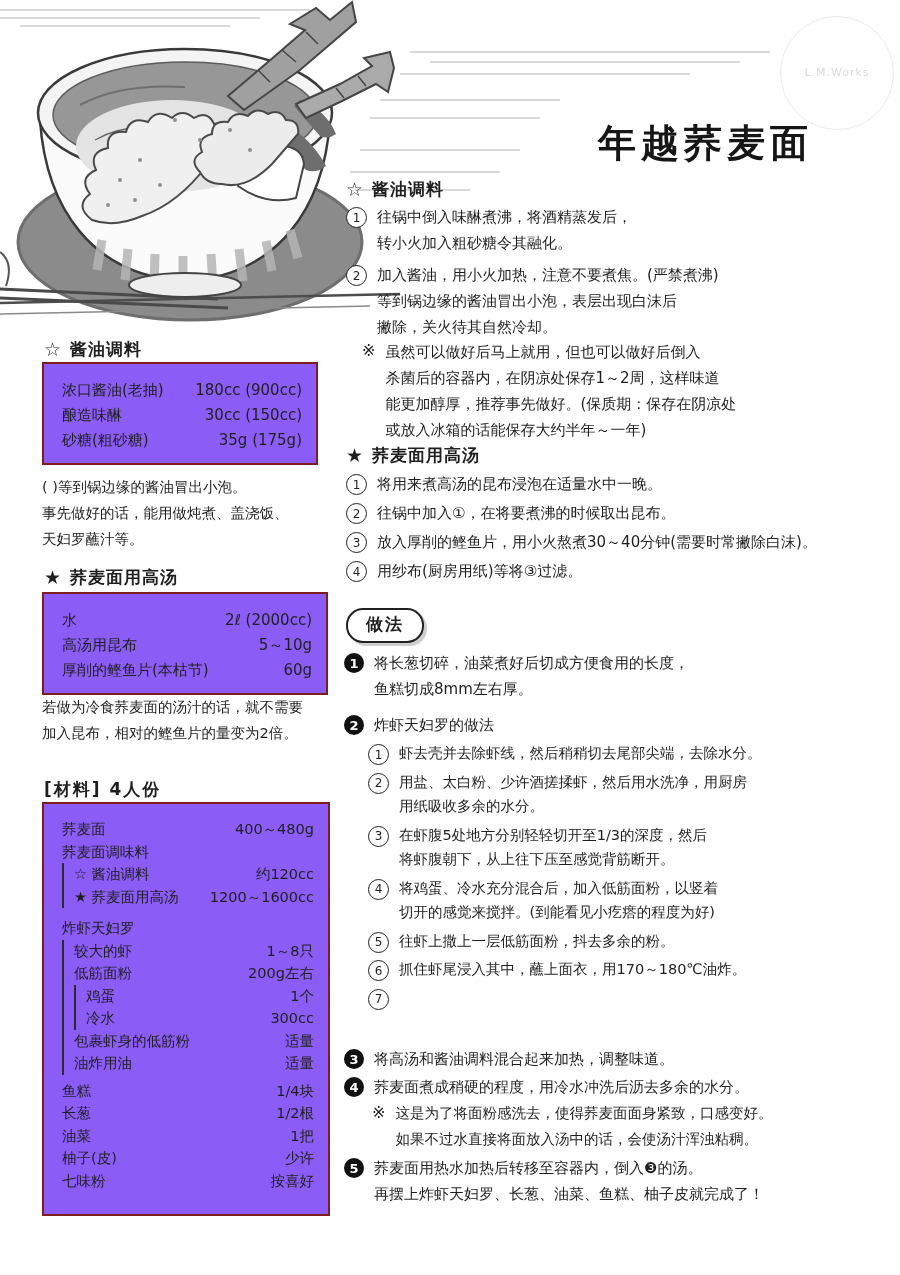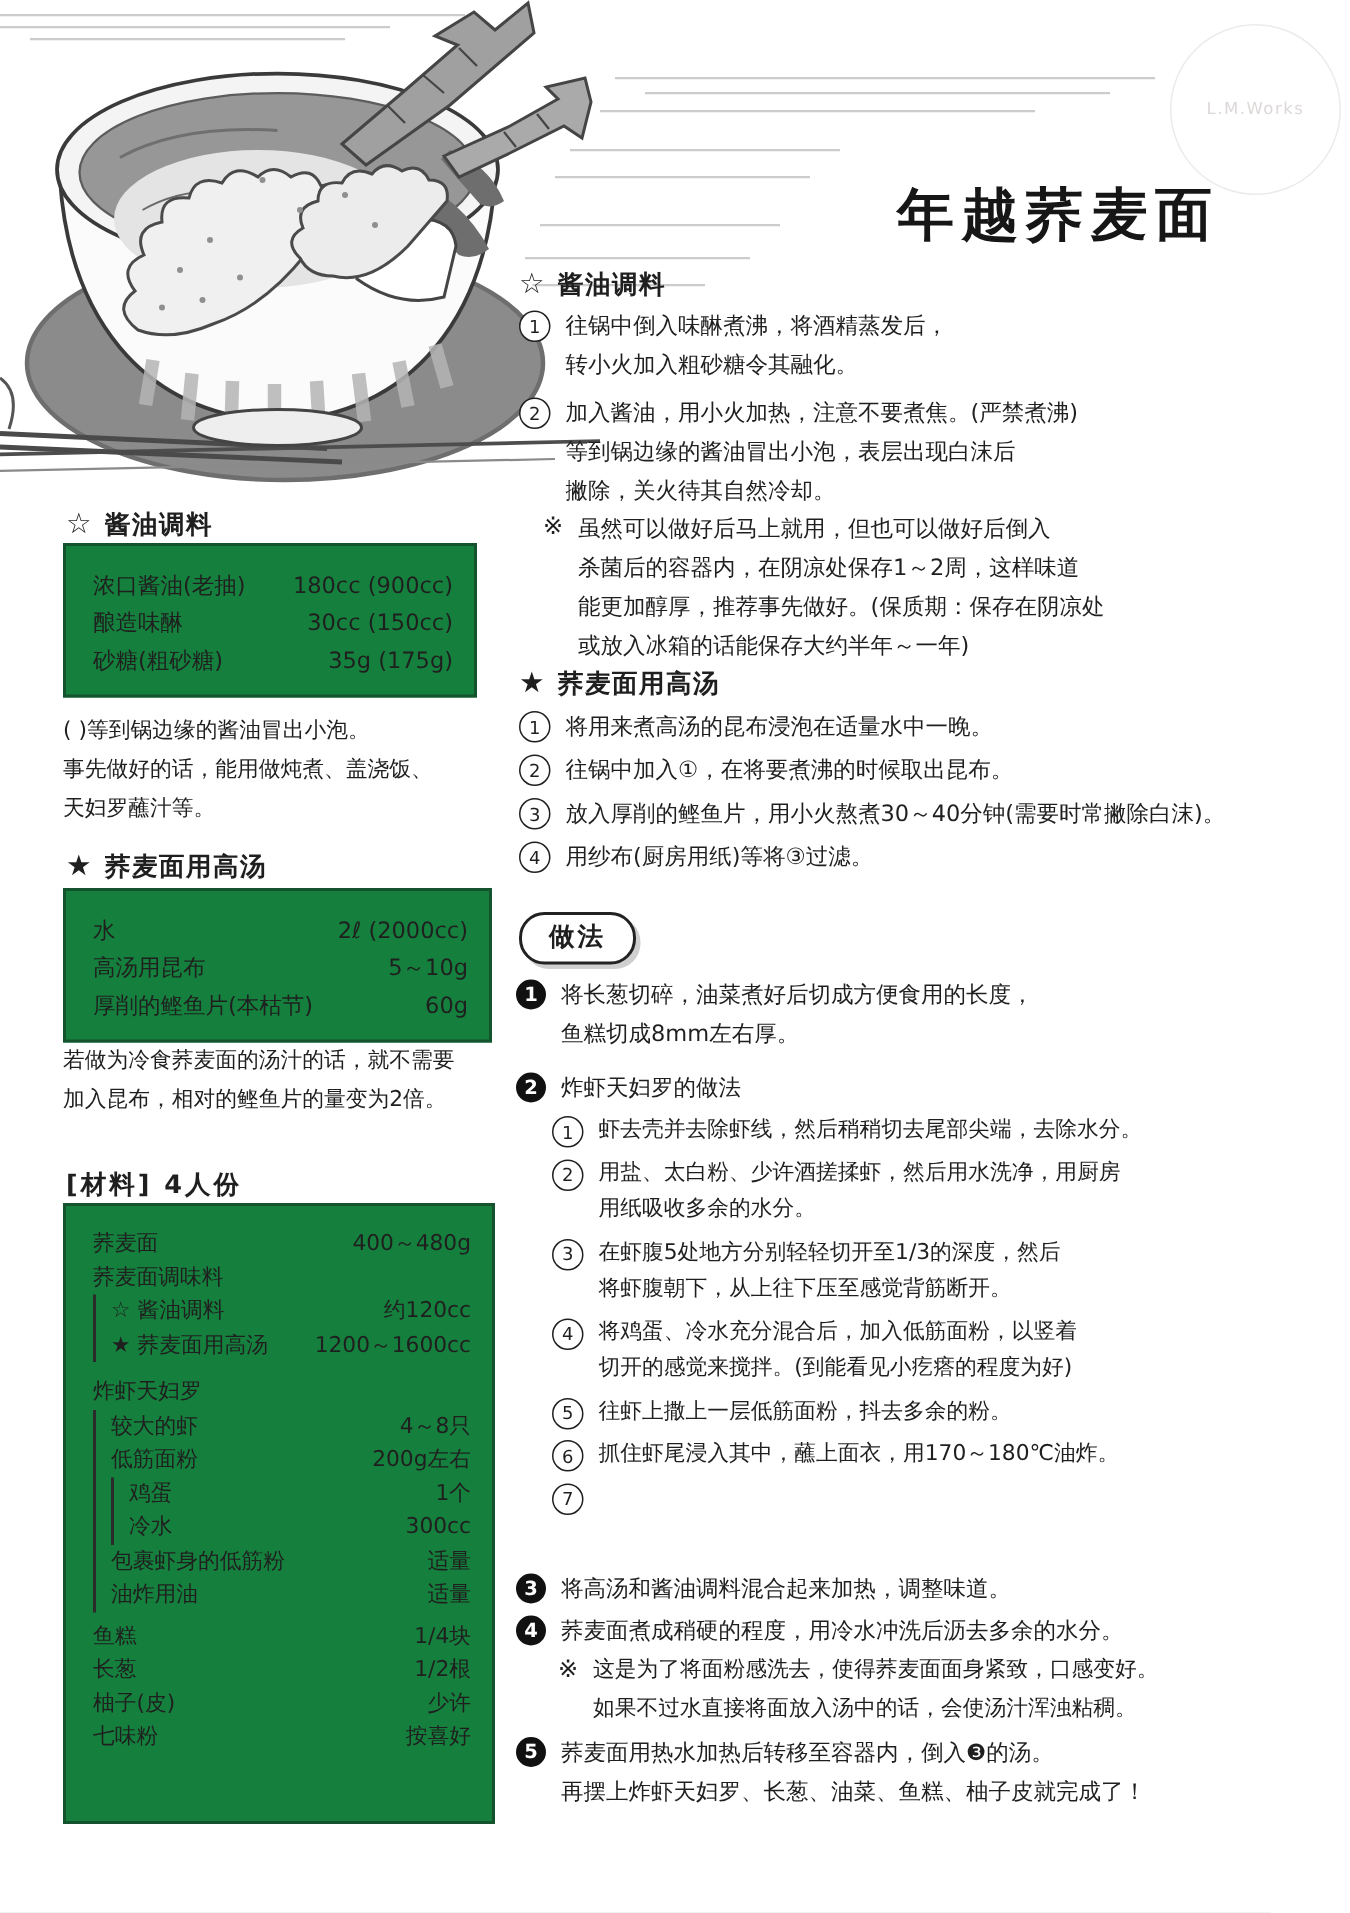--- a/index.html
+++ b/index.html
@@ -20,21 +20,21 @@
   }
   .numfill{
     flex:none;width:20px;height:20px;border-radius:50%;background:#111;color:#fff;
     display:inline-flex;align-items:center;justify-content:center;
     font-size:13px;font-weight:bold;margin-top:3px;
   }
   .notemark{flex:none;font-size:16px;margin-top:2px;}
   .subline{font-size:14.5px;line-height:24.5px;white-space:nowrap;}
   .substep{display:flex;gap:10px;margin-bottom:4px;}
   
-  .tbox{border:2px solid #14532d;padding:14px 14px 10px 18px;box-sizing:border-box;background:#15803d;}
+  .tbox{border:2px solid #7f1d1d;padding:14px 14px 10px 18px;box-sizing:border-box;background:#8b5cf6;}
   .trow{display:flex;justify-content:space-between;align-items:baseline;font-size:15px;line-height:25px;}
   .trow .tv{white-space:nowrap;margin-left:8px;}
   .mat .trow{font-size:14.5px;line-height:22.5px;}
   .bracket{border-left:2px solid #2b2b2b;padding-left:10px;}
   .gap{height:9px;}
   .methodbox{
     border:2px solid #222;padding:3px 18px 5px;font-size:17px;font-weight:bold;
     letter-spacing:2px;box-shadow:3px 3px 0 #cfcfcf;background:#fff;display:inline-block;
   }
   .title{
@@ -368,21 +368,21 @@
       </div>
     </div>
     <div class="gap"></div>
     <div class="trow">
       <span class="tn">炸虾天妇罗</span>
       <span class="tv"></span>
     </div>
     <div class="bracket">
       <div class="trow">
         <span class="tn">较大的虾</span>
-        <span class="tv">4～8只</span>
+        <span class="tv">1～8只</span>
       </div>
       <div class="trow">
         <span class="tn">低筋面粉</span>
         <span class="tv">200g左右</span>
       </div>
       <div class="bracket">
         <div class="trow">
           <span class="tn">鸡蛋</span>
           <span class="tv">1个</span>
         </div>
@@ -403,20 +403,24 @@
     <div class="gap" style="height:5px;"></div>
     <div class="trow">
       <span class="tn">鱼糕</span>
       <span class="tv">1/4块</span>
     </div>
     <div class="trow">
       <span class="tn">长葱</span>
       <span class="tv">1/2根</span>
     </div>
     <div class="trow">
+      <span class="tn">油菜</span>
+      <span class="tv">1把</span>
+    </div>
+    <div class="trow">
       <span class="tn">柚子(皮)</span>
       <span class="tv">少许</span>
     </div>
     <div class="trow">
       <span class="tn">七味粉</span>
       <span class="tv">按喜好</span>
     </div>
   </div>
 
 </div>

